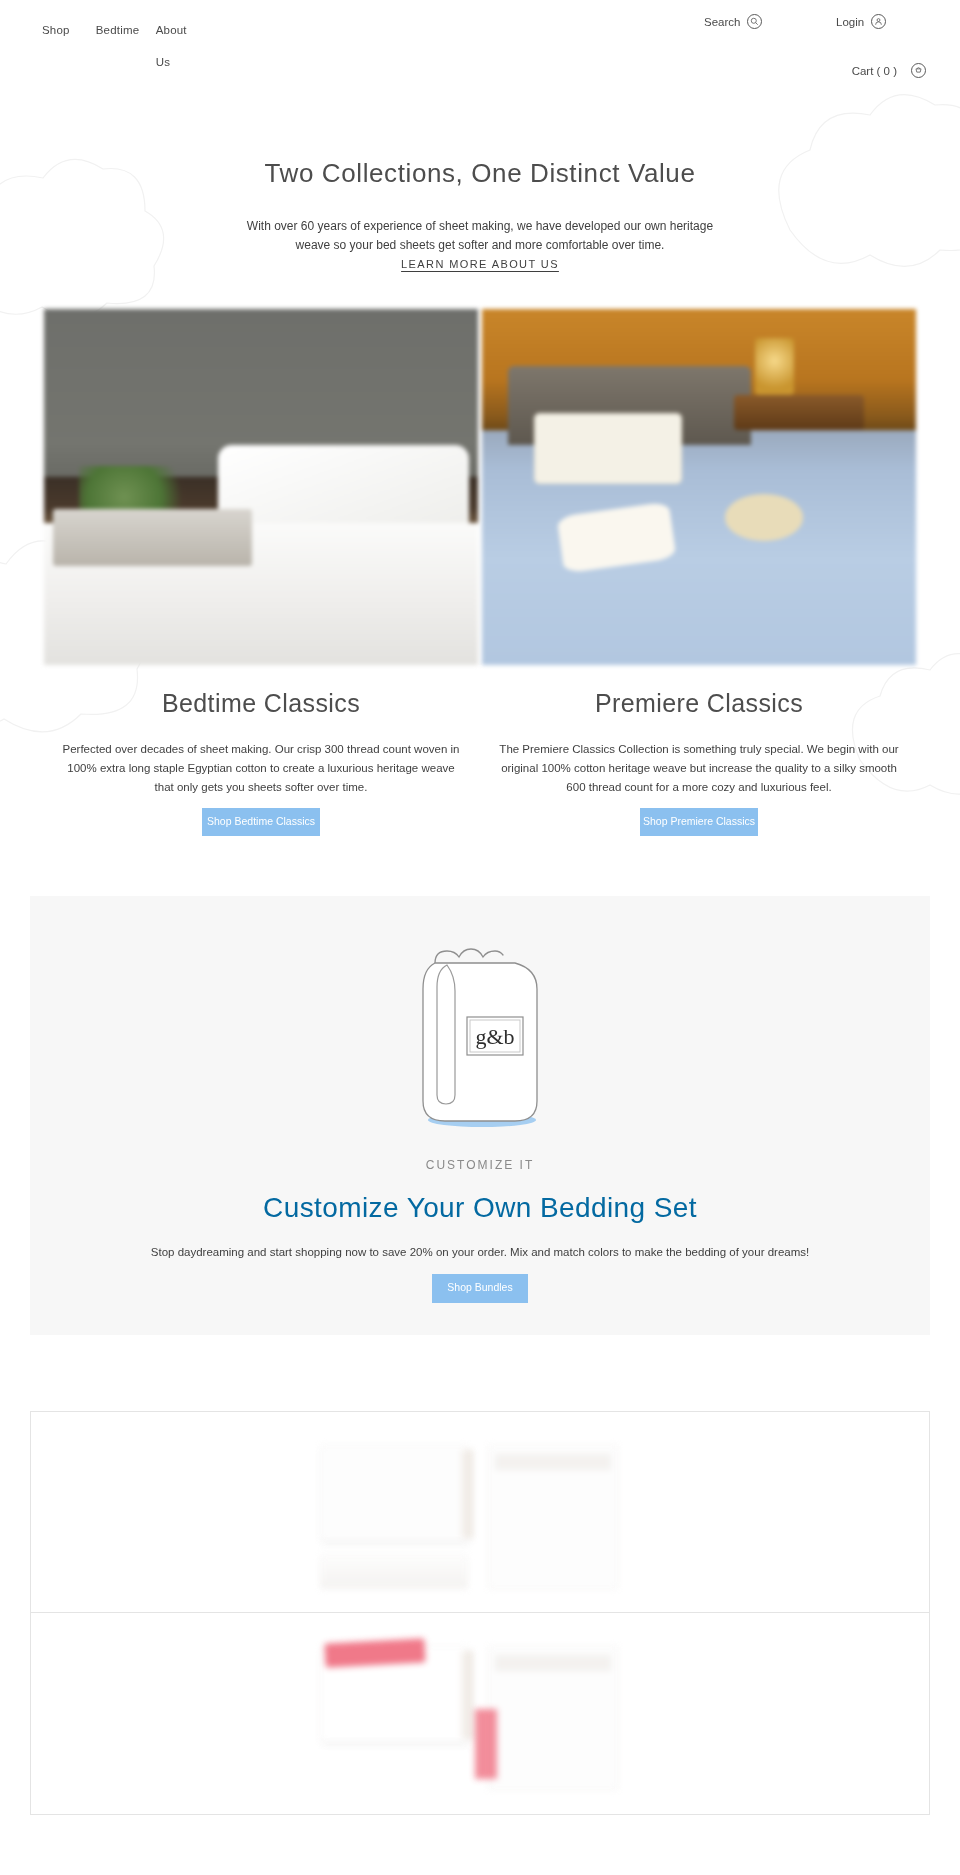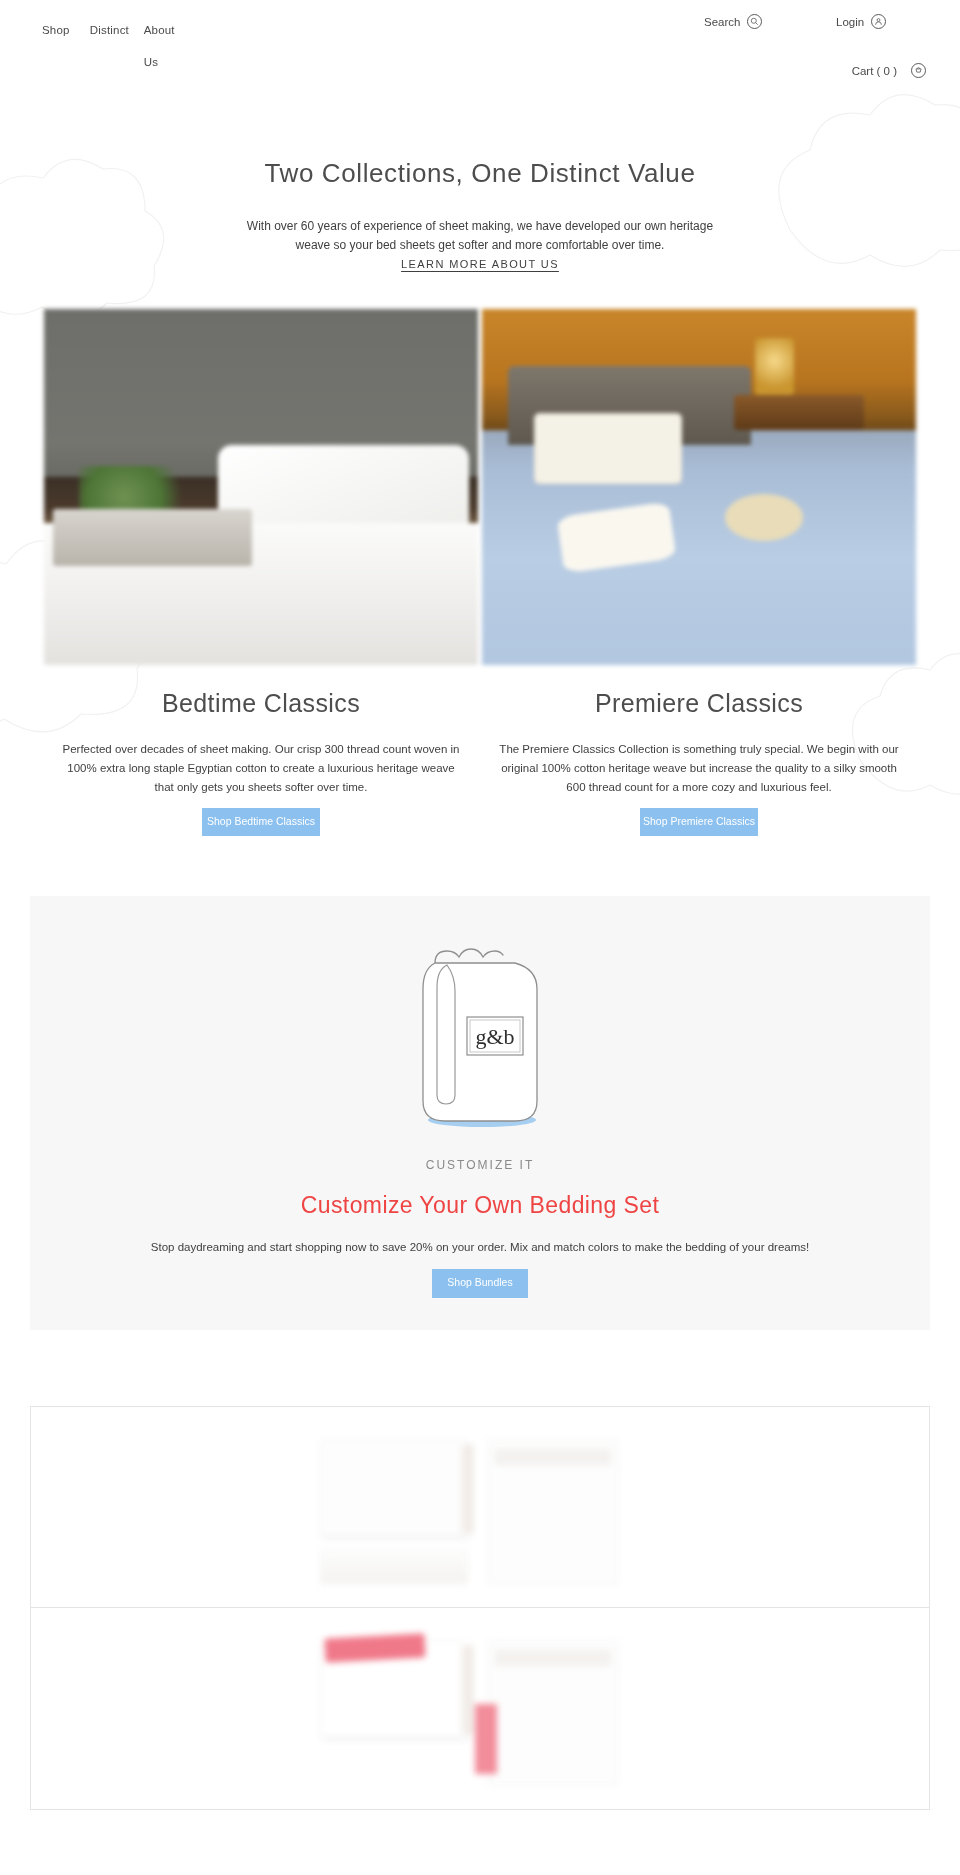--- a/index.html
+++ b/index.html
@@ -29,21 +29,21 @@
     position: relative;
     z-index: 3;
     height: 130px;
     width: 960px;
     padding: 0;
   }
   .nav-left {
     position: absolute;
     left: 42px; top: 14px;
     display: flex;
-    gap: 20px;
+    gap: 26px;
     align-items: flex-start;
     justify-content: space-between;
   }
   .nav-link {
     font-size: 11.5px;
     color: #4a4a4a;
     letter-spacing: .2px;
     text-decoration: none;
     line-height: 32px;
     display: block;
@@ -173,22 +173,22 @@
   .eyebrow {
     display: block;
     margin-top: 26px;
     font-size: 12px;
     letter-spacing: 2px;
     color: #8a8a8a;
   }
   .customize h2 {
     margin: 20px 0 0;
     font-weight: 300;
-    font-size: 23px;
-    color: #ef4444;
+    font-size: 28px;
+    color: #0369a1;
     letter-spacing: .4px;
   }
   .customize p {
     margin: 22px auto 0;
     width: 700px;
     font-size: 11.5px;
     color: #3f3f3f;
   }
   .customize .btn { margin-top: 16px; width: 96px; }
 
@@ -312,21 +312,21 @@
     <path d="M 790 230 q -30 -60 20 -80 q 10 -45 60 -35 q 25 -35 65 -10 q 45 -5 45 45 q 35 20 10 60 q 5 45 -50 40 q -30 30 -70 5 q -45 25 -80 -25 z"></path>
     <path d="M -40 280 q -25 -55 25 -72 q 12 -40 58 -30 q 24 -32 60 -9 q 42 -5 42 42 q 32 18 9 55 q 5 42 -47 37 q -28 27 -65 4 q -42 23 -82 -27 z"></path>
     <path d="M -90 690 q -30 -70 28 -90 q 14 -50 68 -36 q 28 -40 70 -11 q 50 -6 50 50 q 38 22 11 66 q 6 50 -56 45 q -33 33 -77 5 q -50 28 -94 -29 z"></path>
     <path d="M 860 760 q -22 -50 20 -64 q 10 -36 50 -26 q 21 -28 54 -8 q 38 -4 38 38 q 28 16 8 48 q 4 38 -42 33 q -25 24 -58 4 q -38 20 -70 -25 z"></path>
   </g>
 </svg>
 
 <header class="site-header">
   <nav class="nav-left">
     <a class="nav-link" href="#">Shop</a>
-    <a class="nav-link" href="#">Distinct</a>
+    <a class="nav-link" href="#">Bedtime</a>
     <a class="nav-link wrap" href="#">About Us</a>
   </nav>
 
   <div class="nav-right">
     <a class="nav-util util-search" href="#">
       <span>Search</span>
       <span class="circ-icon">
         <svg width="9" height="9" viewBox="0 0 10 10">
             <circle cx="4.2" cy="4.2" r="2.8" fill="none" stroke="#5a5a5a" stroke-width="0.9"></circle>
             <line x1="6.3" y1="6.3" x2="8.6" y2="8.6" stroke="#5a5a5a" stroke-width="0.9"></line>

